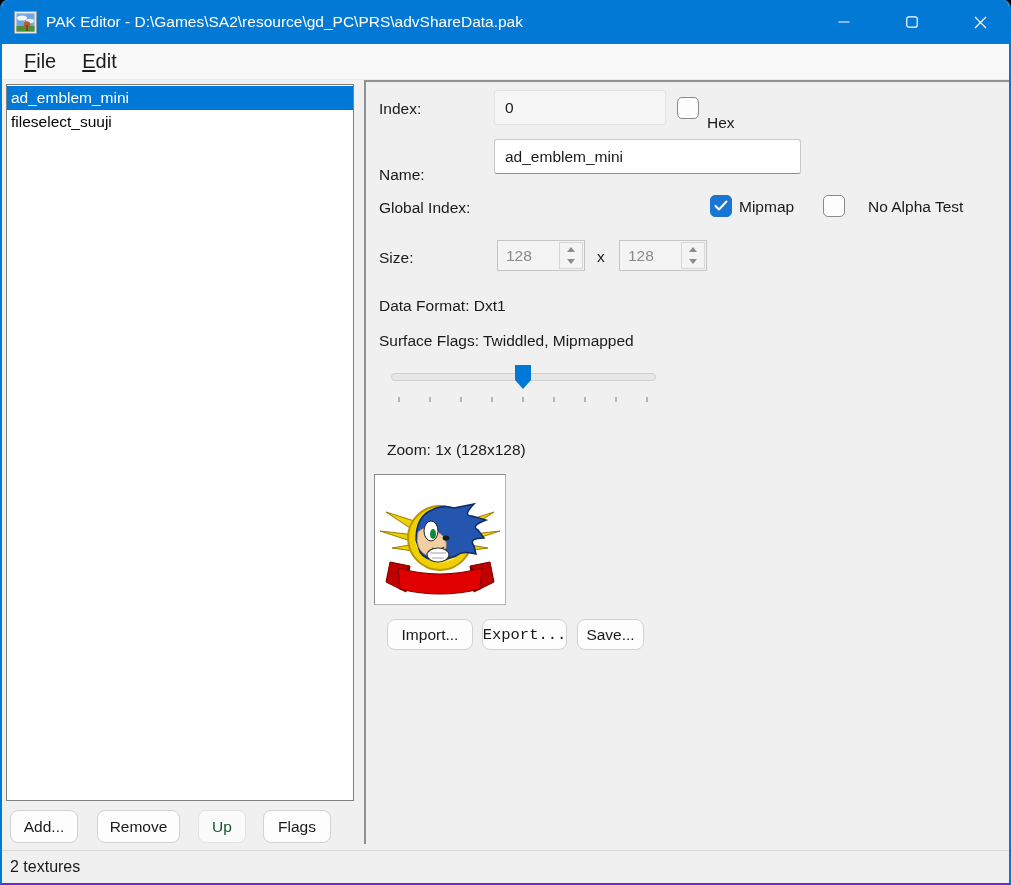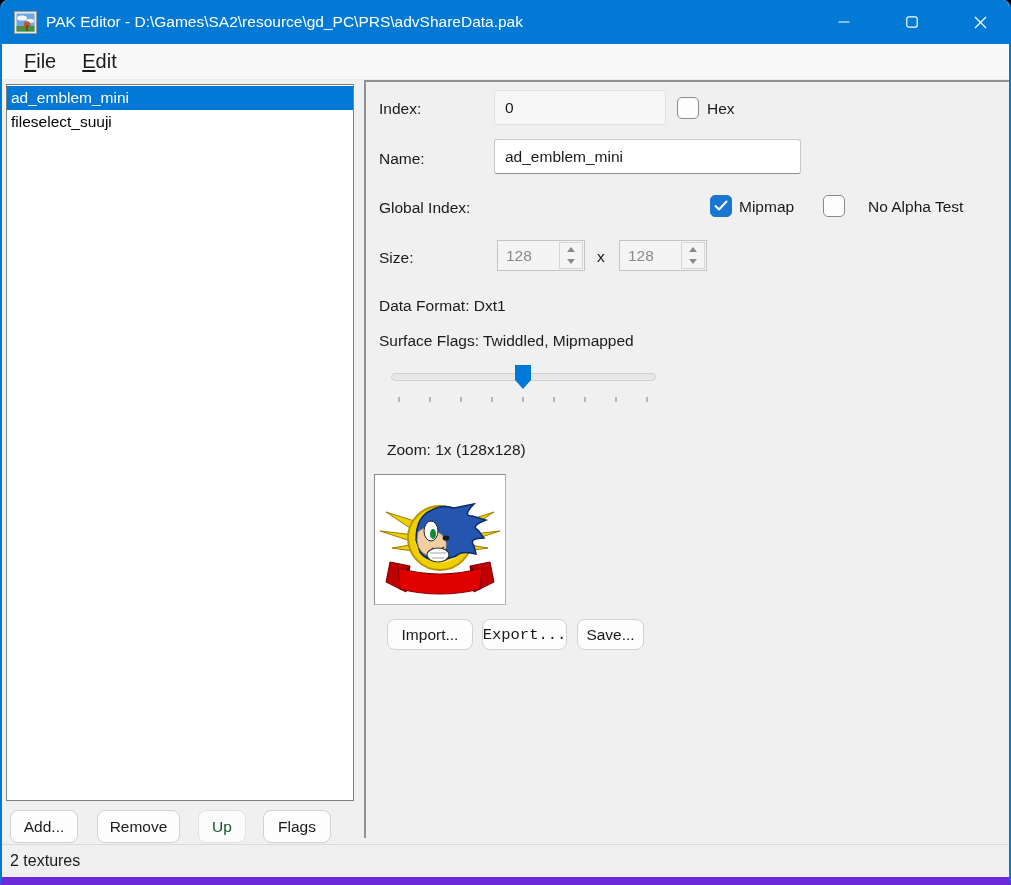--- a/index.html
+++ b/index.html
@@ -1,21 +1,21 @@
 <!DOCTYPE html>
 <html><head>
 <meta charset="utf-8">
 <style>
   * { margin:0; padding:0; box-sizing:border-box; }
   html,body { width:1011px; height:885px; background:#000; overflow:hidden;
     font-family:"Liberation Sans", sans-serif; }
   .window {
     position:relative; width:1011px; height:885px;
     border-radius:8px 8px 0 0; overflow:hidden;
-    border-left:2px solid #0279d5; border-right:2px solid #0279d5; border-bottom:8px solid #6d28d9;
+    border-left:2px solid #0279d5; border-right:2px solid #0279d5; border-bottom:2px solid #6d28d9;
     background:#f0f0f0;
   }
   
   .titlebar { position:absolute; left:0; top:0; right:0; height:44px; background:#0279d5;
     display:flex; align-items:center; }
   .app-icon { width:23px; height:23px; margin-left:12px; flex:0 0 auto; }
   .title-text { color:#fff; font-size:15.5px; margin-left:9px; white-space:nowrap; }
   .win-controls { position:absolute; right:6px; top:0; height:44px; display:flex; align-items:center; }
   .win-btn { width:46px; height:34px; display:flex; align-items:center; justify-content:center;
     margin-left:22px; cursor:default; }
@@ -131,23 +131,23 @@
     <div class="btn" style="left:8px; top:730px; width:68px;">Add...</div>
     <div class="btn" style="left:95px; top:730px; width:83px;">Remove</div>
     <div class="btn disabled" style="left:196px; top:730px; width:48px;">Up</div>
     <div class="btn" style="left:261px; top:730px; width:68px;">Flags</div>
 
     <div class="right-panel">
 
       <div class="lbl" style="left:13px; top:18px;">Index:</div>
       <div class="textfield disabled" style="left:128px; top:8px; width:172px; height:35px;">0</div>
       <div class="checkbox" style="left:311px; top:15px;"></div>
-      <div class="lbl" style="left:341px; top:18px;">Hex</div>
-
-      <div class="lbl" style="left:13px; top:68px;">Name:</div>
+      <div class="lbl" style="left:341px; top:32px;">Hex</div>
+
+      <div class="lbl" style="left:13px; top:84px;">Name:</div>
       <div class="textfield" style="left:128px; top:57px; width:307px; height:35px;">ad_emblem_mini</div>
 
       <div class="lbl" style="left:13px; top:117px;">Global Index:</div>
       <div class="checkbox checked" style="left:344px; top:113px;">
         <svg width="14" height="12" viewBox="0 0 14 12">
             <path d="M1.5 6 L5 9.5 L12.5 1.5" fill="none" stroke="#fff" stroke-width="2" stroke-linecap="round" stroke-linejoin="round"></path>
           </svg>
       </div>
       <div class="lbl" style="left:373px; top:116px;">Mipmap</div>
       <div class="checkbox" style="left:457px; top:113px;"></div>

